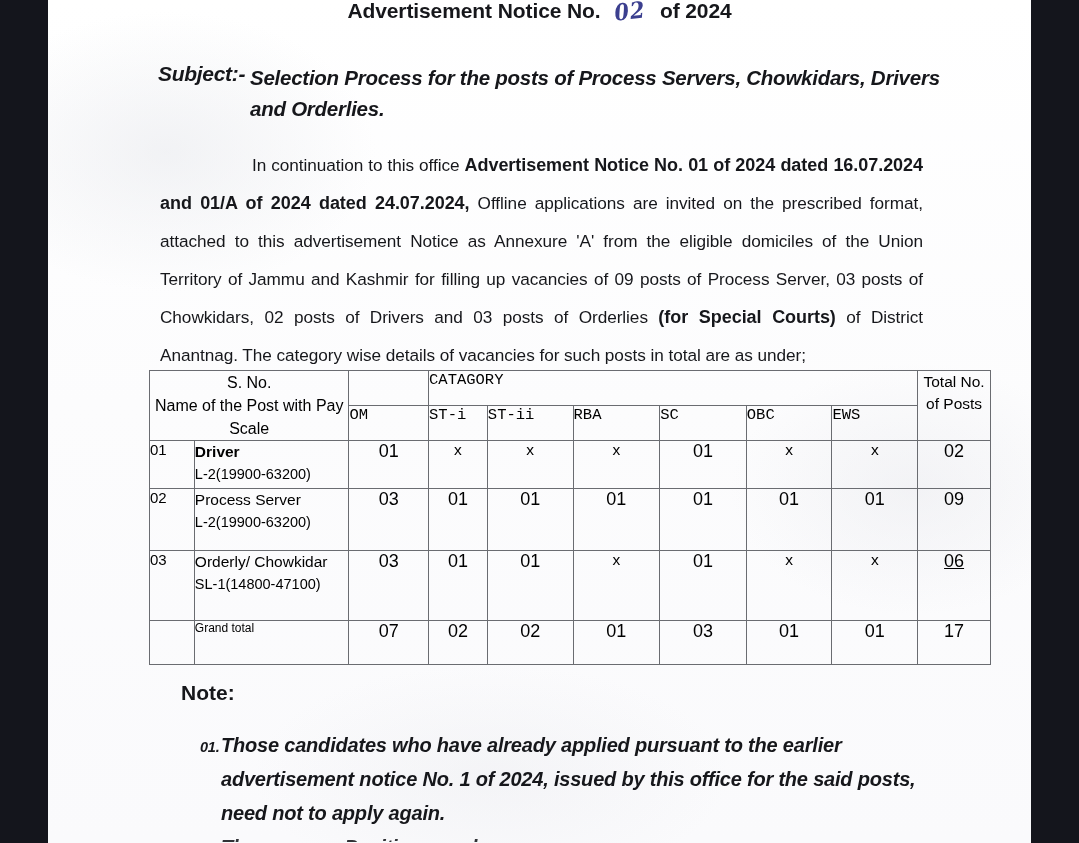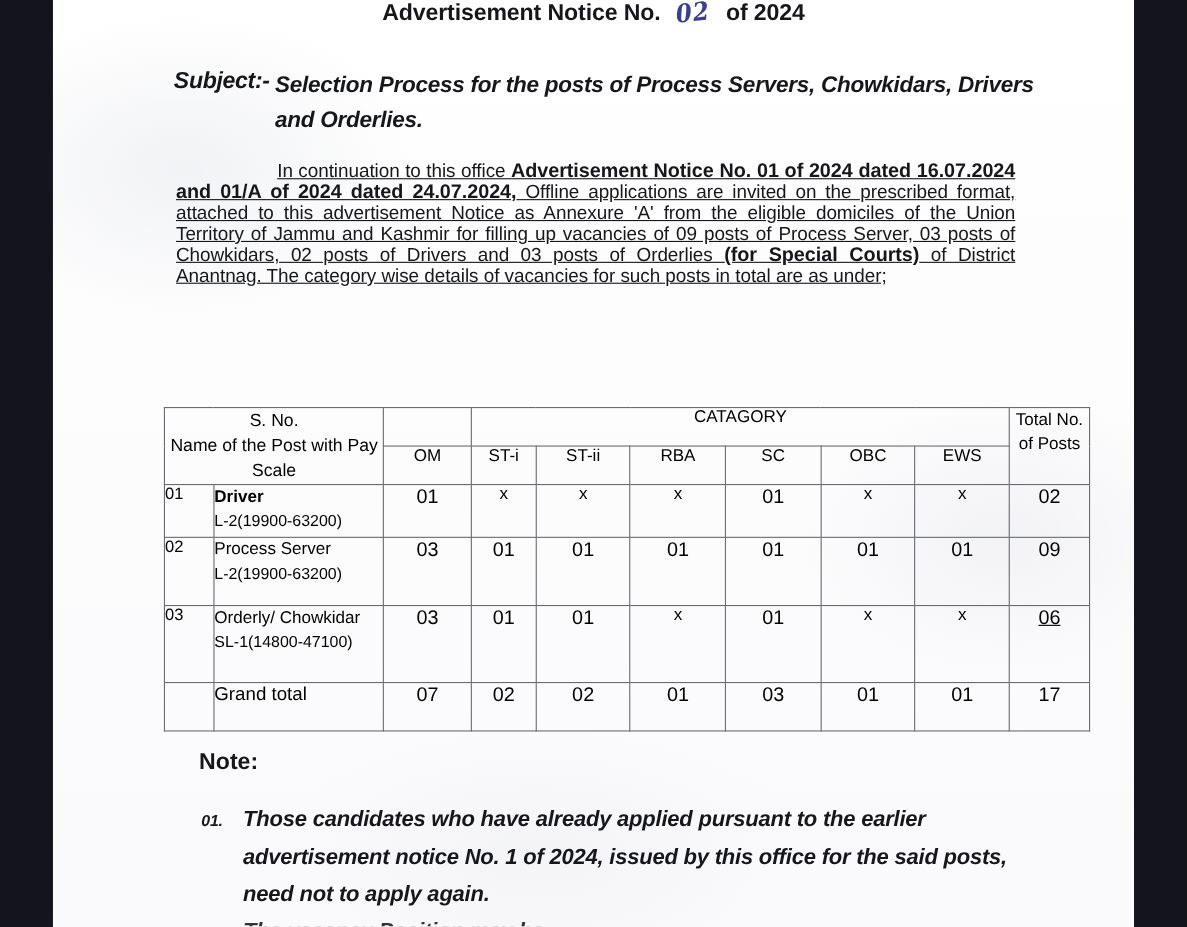--- a/index.html
+++ b/index.html
@@ -112,25 +112,24 @@
     line-height: 31px;
     letter-spacing: -0.25px;
     text-align: left;
     width: 712px;
   }
 
   #para {
     top: 146px; left: 112px;
     width: 763px;
     font-size: 17.2px;
-    line-height: 19px;
+    line-height: 38px;
     text-align: justify;
     text-justify: inter-word;
     letter-spacing: -0.05px;
-    text-decoration: underline;
   }
   #para .lead { padding-left: 92px; }
   #para b { font-weight: bold; font-size: 18px; }
 
   
   #vac-table {
     position: absolute;
     left: 101px;
     top: 370px;
     width: 842px;
@@ -138,25 +137,26 @@
     font-size: 15.5px;
     color: #000000;
   }
   #vac-table td, #vac-table th {
     border: 1.4px solid #6a6c71;
     padding: 0;
     font-weight: normal;
     vertical-align: top;
   }
   .th-cap {
-    text-align: center;
+    text-align: left;
     font-weight: bold;
     font-size: 15.5px;
     padding: 5px 2px 6px 2px;
     vertical-align: middle;
+    font-family: Liberation Mono, monospace;
   }
   .th-postname {
     text-align: center;
     font-weight: bold;
     font-size: 16px;
     line-height: 23px;
     padding: 4px 6px 8px 6px;
     vertical-align: top;
   }
   .th-total {
@@ -188,21 +188,21 @@
     text-align: center;
     font-size: 18px;
     padding: 5px 0 0 0;
     vertical-align: top;
   }
   .c-num.bottom { vertical-align: bottom; padding: 0 0 5px 0; text-decoration: underline; }
   .c-x { text-align: center; font-size: 15.5px; padding: 8px 0 0 0; vertical-align: top; }
   .c-gt {
     text-align: left;
     font-weight: bold;
-    font-size: 17px;
+    font-size: 12px;
     padding: 0 0 6px 8px;
     vertical-align: bottom;
   }
   .w-om  { width: 79px; }
   .w-st1 { width: 58px; }
   .w-st2 { width: 85px; }
   .w-rba { width: 86px; }
   .w-sc  { width: 86px; }
   .w-obc { width: 85px; }
   .w-ews { width: 85px; }
@@ -222,21 +222,21 @@
     position: relative;
     padding-left: 38px;
     font-style: italic;
     font-weight: bold;
     font-size: 20px;
     line-height: 34px;
     letter-spacing: -0.2px;
   }
   .note-num {
     position: absolute;
-    left: 0; top: 2px;
+    left: 17px; top: 2px;
     font-style: italic;
     font-weight: bold;
     font-size: 14.5px;
   }
   .note-item.clipped {
     overflow: hidden;
     height: 12px;
     opacity: .88;
   }
 </style>

